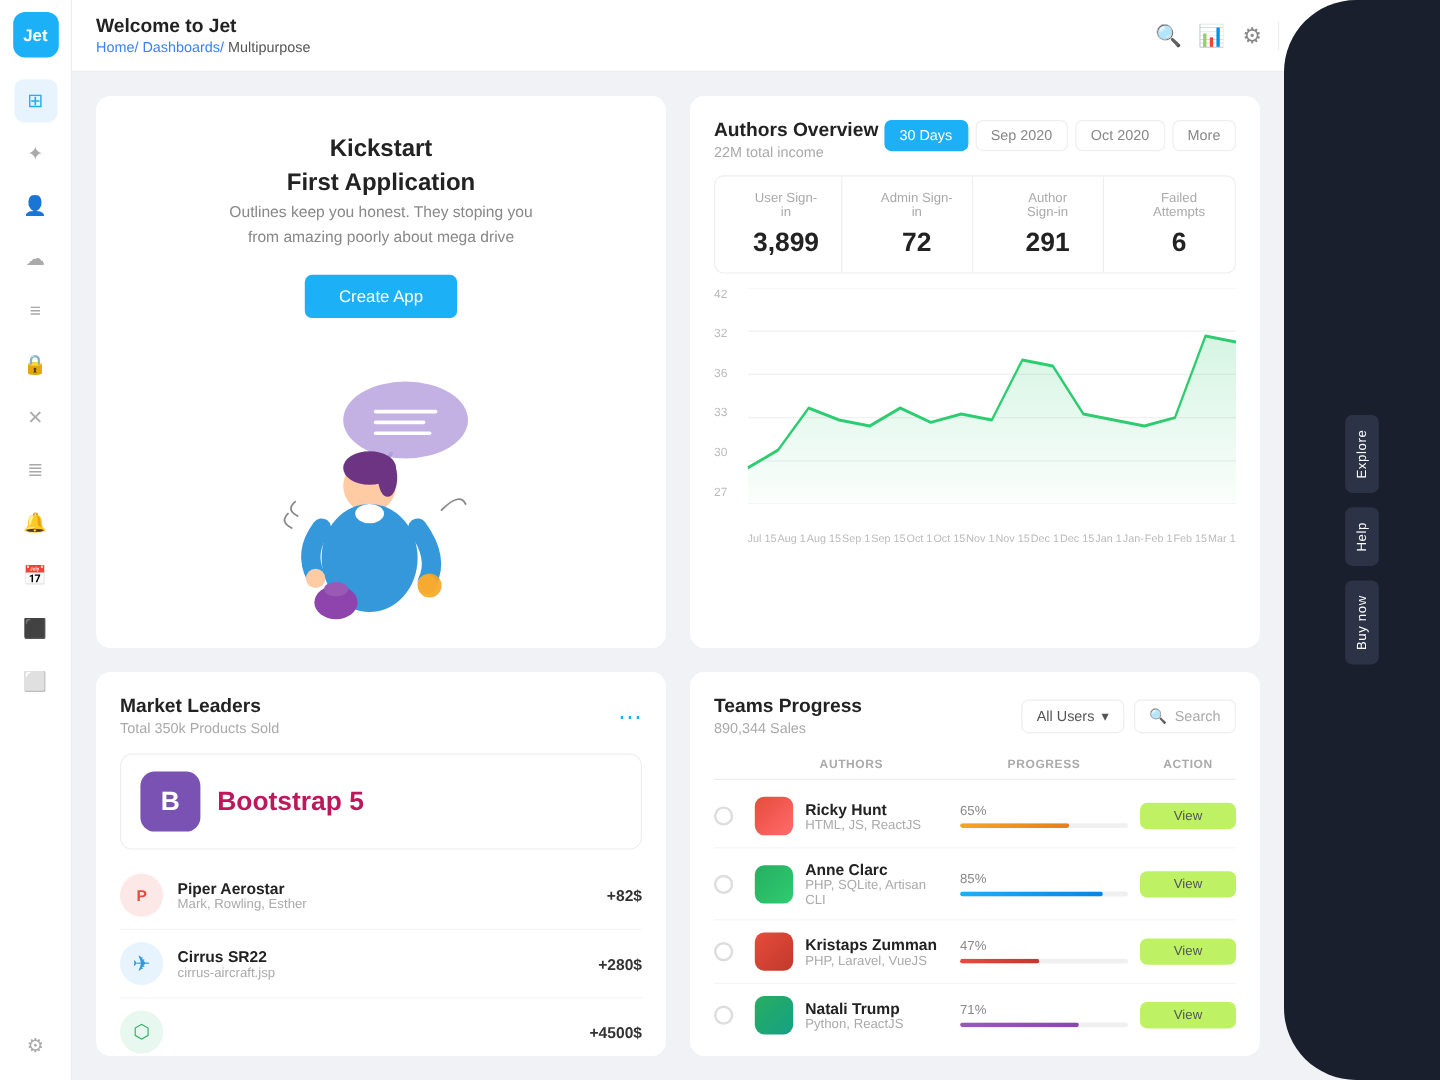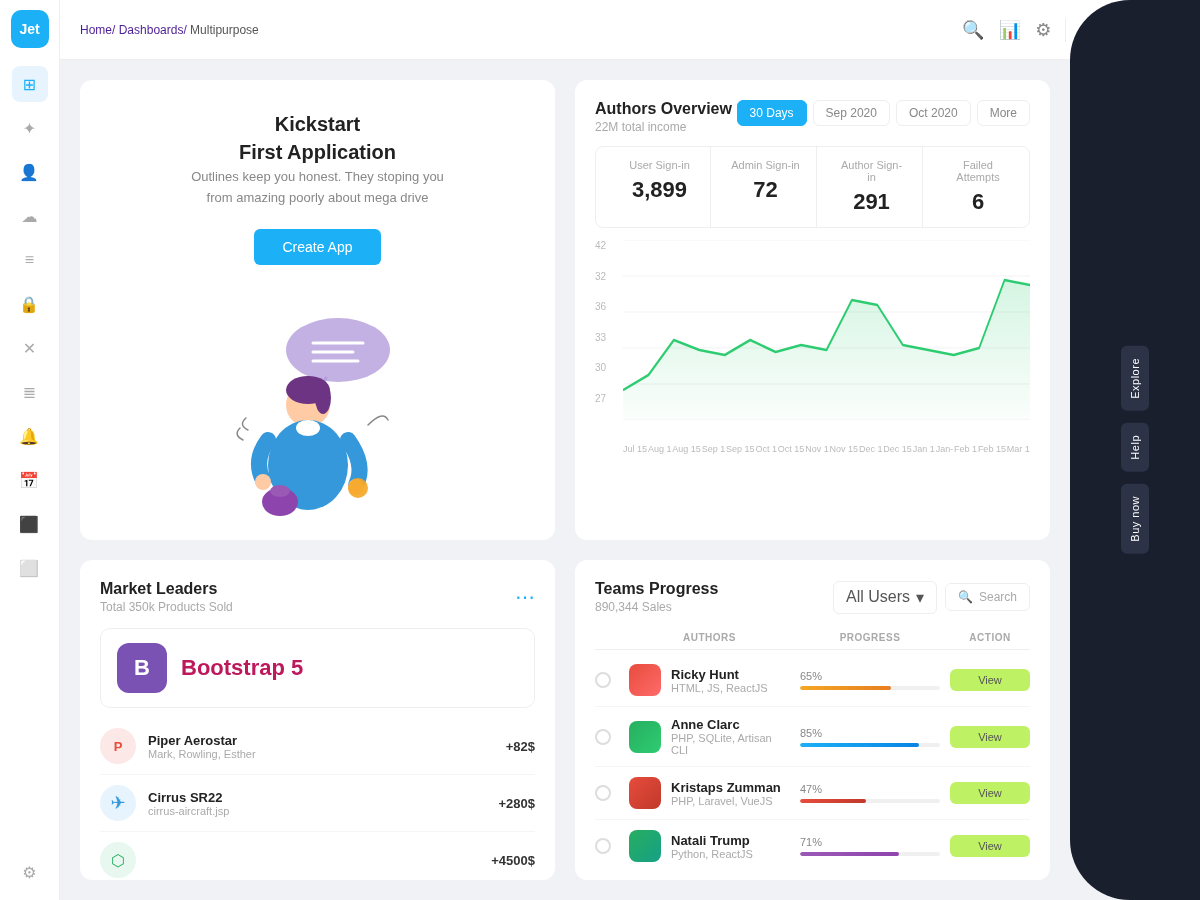--- a/index.html
+++ b/index.html
@@ -78,21 +78,21 @@
       height: 60px;
       display: flex;
       align-items: center;
       padding: 0 20px 0 20px;
       border-bottom: 1px solid #eee;
       gap: 10px;
     }
     .header-title { flex: 1; }
     .header-title h2 { font-size: 16px; font-weight: 600; color: #222; }
     .header-breadcrumb { font-size: 12px; color: #888; }
-    .header-breadcrumb span { color: #4c1d95; }
+    .header-breadcrumb span { color: #3b82f6; }
     .header-breadcrumb .active { color: #555; font-weight: 500; }
     .header-actions { display: flex; align-items: center; gap: 14px; }
     .header-icon { color: #888; font-size: 18px; cursor: pointer; position: relative; }
     .avatar {
       width: 34px; height: 34px;
       border-radius: 8px;
       background: #ddd;
       overflow: hidden;
       display: flex; align-items: center; justify-content: center;
       font-size: 14px; color: #888;
@@ -159,40 +159,40 @@
       cursor: pointer;
       color: #888;
       border: 1px solid #eee;
     }
     .tab-pill.active { background: #1cb0f6; color: #fff; border-color: #1cb0f6; }
 
     
     .stats-row {
       display: grid;
       grid-template-columns: repeat(4, 1fr);
-      gap: 4px;
+      gap: 16px;
       border: 1px solid #eee;
       border-radius: 8px;
       margin: 12px 0;
       overflow: hidden;
       padding-left: 13px;
     }
     .stat-item {
       padding: 12px 16px;
       border-right: 1px solid #eee;
       text-align: center;
     }
     .stat-item:last-child { border-right: none; }
     .stat-label { font-size: 11px; color: #aaa; margin-bottom: 6px; }
     .stat-value { font-size: 22px; font-weight: 700; color: #222; }
 
     
     .chart-area { position: relative; height: 200px; }
     .chart-labels-y {
-      position: absolute; left: 0; top: 0; bottom: 36px;
+      position: absolute; left: 0; top: 0; bottom: 24px;
       display: flex; flex-direction: column; justify-content: space-between;
       font-size: 10px; color: #bbb; width: 24px;
     }
     .chart-inner { margin-left: 28px; height: 100%; }
     .chart-labels-x {
       display: flex; justify-content: space-between;
       font-size: 9px; color: #bbb; padding-left: 28px;
       margin-top: 4px;
     }
 
@@ -219,21 +219,21 @@
     
     .teams-card { padding: 20px; }
     .teams-header { display: flex; align-items: center; justify-content: space-between; margin-bottom: 12px; }
     .teams-filter {
       display: flex; align-items: center; gap: 8px;
     }
     .filter-select {
       border: 1px solid #eee;
       border-radius: 6px;
       padding: 6px 12px;
-      font-size: 16px;
+      font-size: 12px;
       color: #555;
       display: flex; align-items: center; gap: 6px;
       cursor: pointer;
     }
     .search-box {
       border: 1px solid #eee;
       border-radius: 6px;
       padding: 6px 12px;
       font-size: 12px;
       color: #aaa;
@@ -302,20 +302,21 @@
   <div class="sidebar-icon">📅</div>
   <div class="sidebar-icon">⬛</div>
   <div class="sidebar-icon">⬜</div>
   <div class="sidebar-icon bottom">⚙</div>
 </div>
 
 <div class="main-wrapper">
 
   <div class="header">
     <div class="header-title">
+      <h2>Welcome to Jet</h2>
       <div class="header-breadcrumb">
         <span>Home/</span>
         <span> Dashboards/</span>
         <span class="active"> Multipurpose</span>
       </div>
     </div>
     <div class="header-actions">
       <div class="header-icon">🔍</div>
       <div class="header-icon">📊</div>
       <div class="header-icon">⚙</div>

